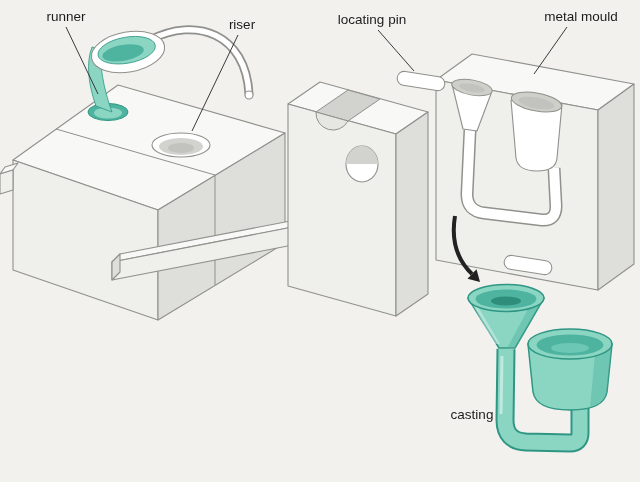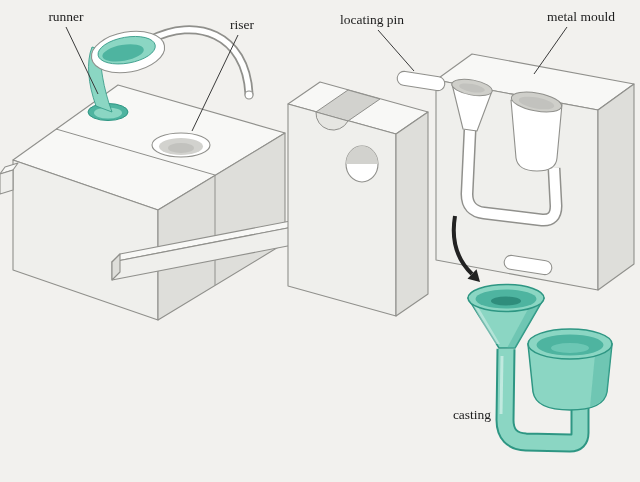--- a/index.html
+++ b/index.html
@@ -1,19 +1,19 @@
 <!DOCTYPE html>
 <html style="--bg: #f2f1ee; --block-top: #f8f8f6; --block-front: #efefec; --block-side: #dededa; --block-shade: #d2d2ce; --outline: #90908c; --molten: #8bd6c3; --molten-dark: #4eb4a0; --molten-deep: #2e9683; --label-text: #1c1c1c;"><head>
 <meta charset="utf-8">
 <style>
   html,body{margin:0;padding:0;background:#ffffff;}
   .stage{
     position:relative;width:640px;height:482px;
     background:var(--bg,#f2f1ee);overflow:hidden;
-    font-family:Liberation Serif, serif;
+    font-family:Liberation Sans, sans-serif;
   }
   svg{display:block;}
   .face-top {fill:var(--block-top,#f8f8f6); stroke:var(--outline,#90908c); stroke-width:1.1; stroke-linejoin:round;}
   .face-front{fill:var(--block-front,#efefec);stroke:var(--outline,#90908c); stroke-width:1.1; stroke-linejoin:round;}
   .face-side {fill:var(--block-side,#dededa); stroke:var(--outline,#90908c); stroke-width:1.1; stroke-linejoin:round;}
   .white-part{fill:#ffffff; stroke:var(--outline,#90908c); stroke-width:1.1; stroke-linejoin:round;}
   .hole-shade{fill:var(--block-shade,#d2d2ce);}
   .hole-deep{fill:#c2c2be;}
   .seam{stroke:var(--outline,#90908c);stroke-width:1;fill:none;}
   .teal{fill:var(--molten,#8bd6c3);}

